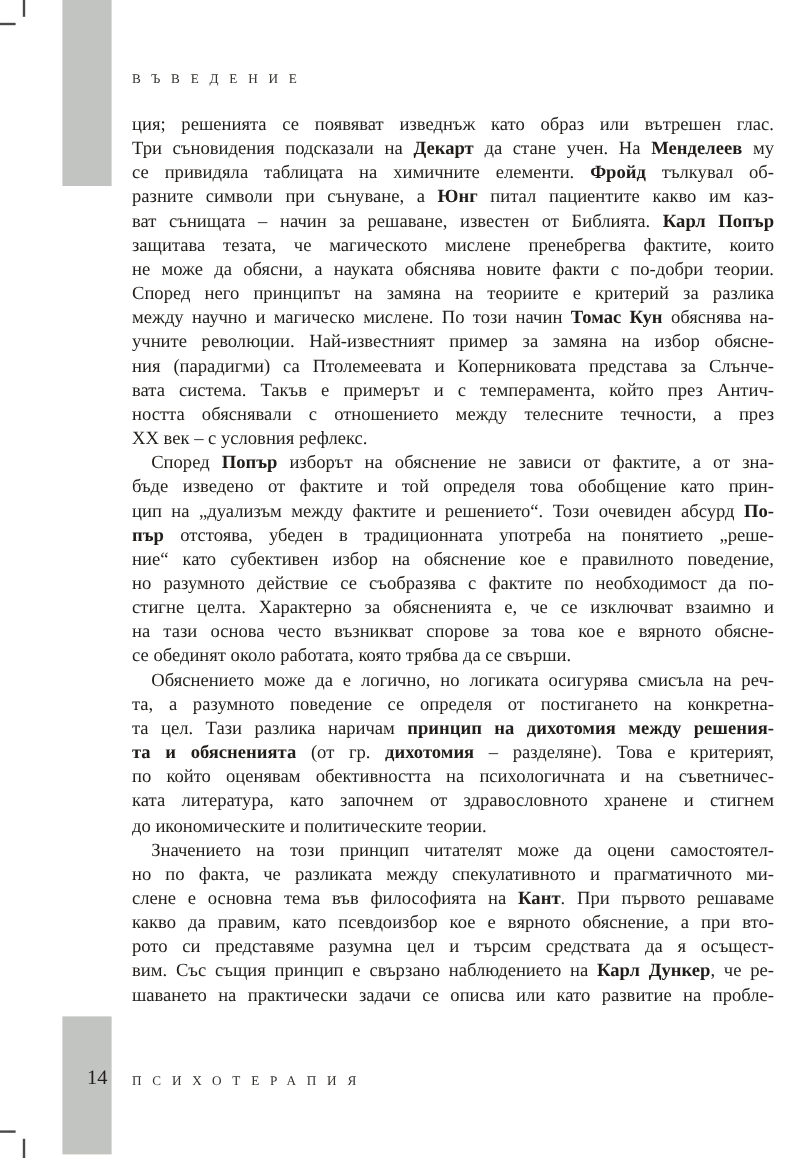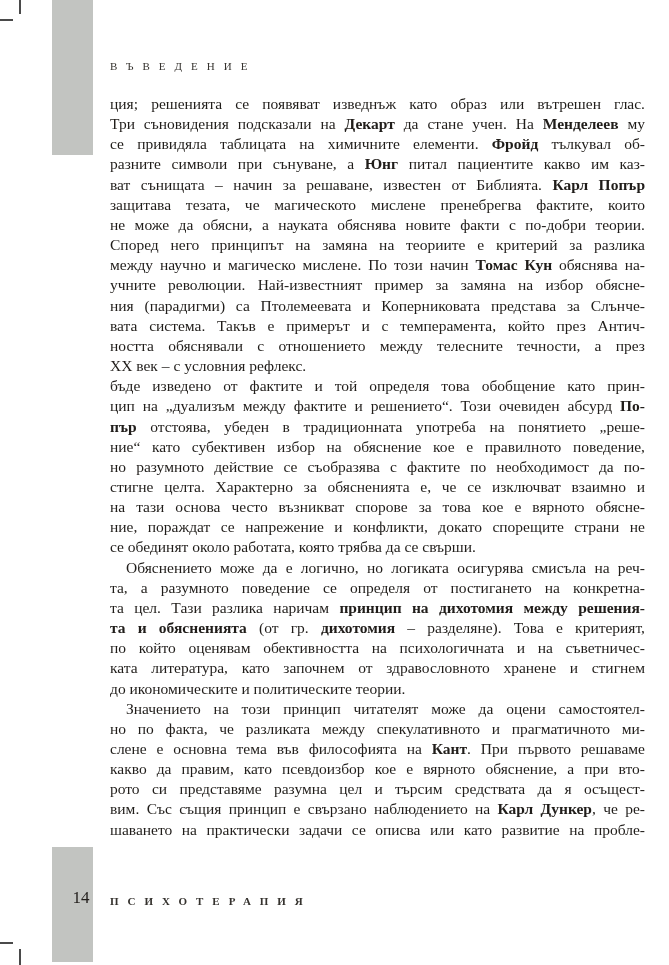--- a/index.html
+++ b/index.html
@@ -30,21 +30,21 @@
   .band-bottom{top:847px;height:115px;}
   
   .running-head{
     position:absolute;left:110px;top:60px;
     font-size:11px;letter-spacing:9px;
     color:var(--caps-color);white-space:nowrap;
   }
   .running-foot{
     position:absolute;left:110px;top:895px;
     font-size:11px;letter-spacing:9px;
-    color:var(--caps-color);white-space:nowrap;font-weight:bold;
+    color:var(--caps-color);white-space:nowrap;
   }
   .page-number{
     position:absolute;left:52px;top:888px;width:58px;
     text-align:center;
     font-size:17px;color:var(--text-color);
   }
   
   .body-text{
     position:absolute;left:110px;top:94px;width:535px;
     font-size:15.5px;line-height:20.15px;
@@ -81,28 +81,28 @@
       <div class="line"><span>ват сънищата – начин за решаване, известен от Библията. </span><b>Карл Попър</b></div>
       <div class="line"><span>защитава тезата, че магическото мислене пренебрегва фактите, които</span></div>
       <div class="line"><span>не може да обясни, а науката обяснява новите факти с по-добри теории.</span></div>
       <div class="line"><span>Според него принципът на замяна на теориите е критерий за разлика</span></div>
       <div class="line"><span>между научно и магическо мислене. По този начин </span><b>Томас Кун</b><span> обяснява на-</span></div>
       <div class="line"><span>учните революции. Най-известният пример за замяна на избор обясне-</span></div>
       <div class="line"><span>ния (парадигми) са Птолемеевата и Коперниковата представа за Слънче-</span></div>
       <div class="line"><span>вата система. Такъв е примерът и с темперамента, който през Антич-</span></div>
       <div class="line"><span>ността обяснявали с отношението между телесните течности, а през</span></div>
       <div class="line para-end"><span>ХХ век – с условния рефлекс.</span></div>
+      <div class="line indent"><span>Според </span><b>Попър</b><span> изборът на обяснение не зависи от фактите, а от зна-</span></div>
       <div class="line"><span>бъде изведено от фактите и той определя това обобщение като прин-</span></div>
       <div class="line"><span>цип на „дуализъм между фактите и решението“. Този очевиден абсурд </span><b>По-</b></div>
       <div class="line"><b>пър</b><span> отстоява, убеден в традиционната употреба на понятието „реше-</span></div>
       <div class="line"><span>ние“ като субективен избор на обяснение кое е правилното поведение,</span></div>
       <div class="line"><span>но разумното действие се съобразява с фактите по необходимост да по-</span></div>
       <div class="line"><span>стигне целта. Характерно за обясненията е, че се изключват взаимно и</span></div>
       <div class="line"><span>на тази основа често възникват спорове за това кое е вярното обясне-</span></div>
-      <div class="line"><span>ние, пораждат се напрежение и конфликти, докато спорещите страни не</span></div>
       <div class="line para-end"><span>се обединят около работата, която трябва да се свърши.</span></div>
       <div class="line indent"><span>Обяснението може да е логично, но логиката осигурява смисъла на реч-</span></div>
       <div class="line"><span>та, а разумното поведение се определя от постигането на конкретна-</span></div>
       <div class="line"><span>та цел. Тази разлика наричам </span><b>принцип на дихотомия между решения-</b></div>
       <div class="line"><b>та и обясненията</b><span> (от гр. </span><b>дихотомия</b><span> – разделяне). Това е критерият,</span></div>
       <div class="line"><span>по който оценявам обективността на психологичната и на съветничес-</span></div>
       <div class="line"><span>ката литература, като започнем от здравословното хранене и стигнем</span></div>
       <div class="line para-end"><span>до икономическите и политическите теории.</span></div>
       <div class="line indent"><span>Значението на този принцип читателят може да оцени самостоятел-</span></div>
       <div class="line"><span>но по факта, че разликата между спекулативното и прагматичното ми-</span></div>

